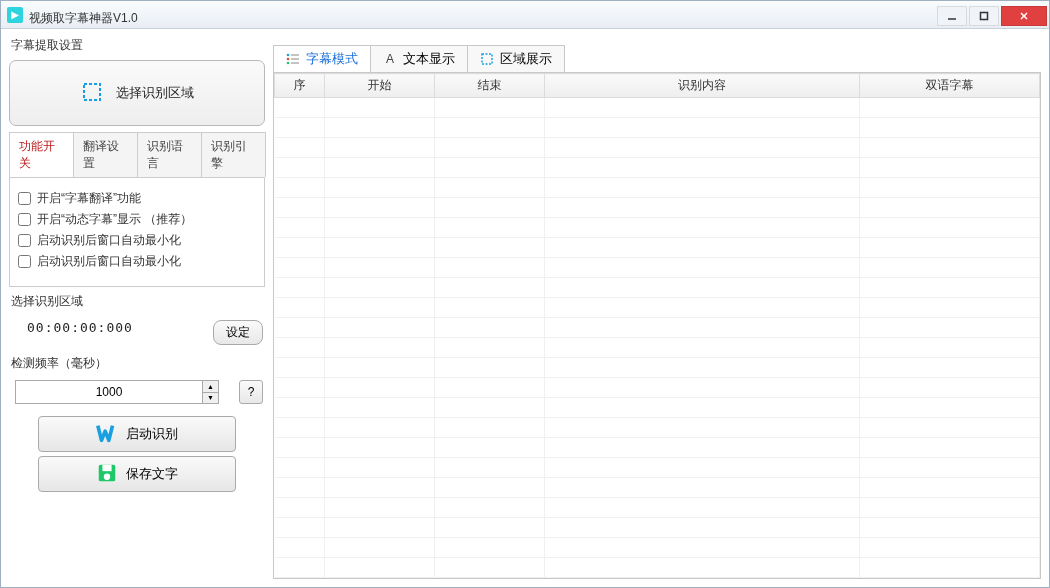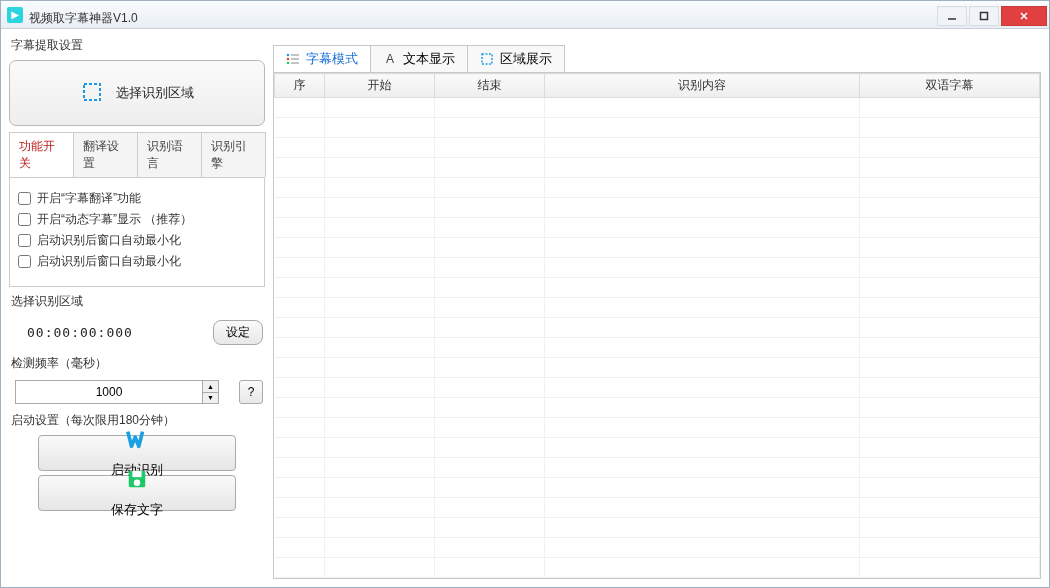--- a/index.html
+++ b/index.html
@@ -27,33 +27,33 @@
     .select-region-btn .ricon svg { width: 24px; height: 24px; }
     .select-region-btn .rtext { font-size: 13px; color: #222; }
     
     .tabs-sm { display: flex; border-bottom: 1px solid #ccc; font-size: 12px; }
     .tab-sm { padding: 5px 9px; border: 1px solid #ccc; border-bottom: none; margin-right: -1px; background: #f4f4f4; cursor: pointer; color: #444; }
     .tab-sm.active { background: #fff; color: #b91c1c; }
     .tab-sm-content { border: 1px solid #ccc; border-top: none; padding: 8px 8px 12px 8px; }
     .chk-row { display: flex; align-items: center; font-size: 12px; color: #333; margin: 4px 0; cursor: pointer; }
     .chk-row input { margin-right: 6px; }
     
-    .time-row { display: flex; align-items: center; gap: 10px; padding: 4px 2px 4px 18px; }
+    .time-row { display: flex; gap: 10px; padding: 4px 2px 4px 18px; }
     .time-text { font-size: 13px; letter-spacing: 1px; color: #222; font-family: monospace; }
     .small-btn { padding: 3px 12px; background: linear-gradient(#fafafa, #e8e8e8); border: 1px solid #aaa; border-radius: 8px; font-size: 12px; cursor: pointer; }
     
     .freq-row { display: flex; align-items: center; gap: 20px; padding: 2px 2px 2px 6px; }
     .spinner { flex: 1; height: 24px; border: 1px solid #aaa; display: flex; }
     .spinner input { flex:1; border: none; text-align: center; font-size: 12px; outline: none; }
     .spinner-btns { width: 16px; display: flex; flex-direction: column; border-left: 1px solid #aaa; }
     .spinner-btns div { flex:1; display:flex; align-items:center; justify-content:center; font-size:7px; cursor:pointer; background:#f0f0f0; }
     .spinner-btns div:first-child { border-bottom:1px solid #aaa; }
     .qbtn { width: 24px; height:24px; border:1px solid #aaa; background: linear-gradient(#fafafa,#e8e8e8); border-radius:3px; font-size:12px; cursor:pointer; }
     
-    .big-btn { width: 198px; height: 36px; margin: 4px auto 0 auto; background: linear-gradient(#fafafa,#e6e6e6); border:1px solid #aaa; border-radius:4px; display:flex; align-items:center; justify-content:center; gap:8px; cursor:pointer; font-size:13px;flex-direction:column; }
+    .big-btn { width: 198px; height: 36px; margin: 4px auto 0 auto; background: linear-gradient(#fafafa,#e6e6e6); border:1px solid #aaa; border-radius:4px; display:flex; align-items:center; justify-content:center; gap:8px; cursor:pointer; font-size:13px; }
     .big-btn svg { width:22px; height:22px; }
     
     .right-panel { flex: 1; display: flex; flex-direction: column; }
     .main-tabs { display: flex; font-size: 13px; margin-top: 8px; }
     .main-tab { display:flex; align-items:center; gap:6px; padding: 4px 12px; border: 1px solid #c8c8c8; border-bottom:none; background:#f8f8f8; cursor:pointer; margin-right:-1px; }
     .main-tab.active { background:#fff; color:#1a6fd8; }
     .main-tab .micon svg { width:14px; height:14px; display:block; }
     
     .table-area { flex:1; border:1px solid #c8c8c8; background:#fff; overflow:auto; }
     table { width:100%; border-collapse: collapse; font-size:12px; }
@@ -150,21 +150,20 @@
             <div class="spinner-btns">
               <div>▲</div>
               <div>▼</div>
             </div>
           </div>
           <button class="qbtn">?</button>
         </div>
       </div>
 
       <div class="group">
-        <div class="group-title">启动设置（每次限用180分钟）</div>
         <button class="big-btn">
           <span><svg viewBox="0 0 24 24">
                 <path d="M2 4 L6 20 L10 10 L14 20 L18 4" fill="none" stroke="#1aa0e0" stroke-width="4" stroke-linejoin="round"></path>
               </svg></span>
           <span>启动识别</span>
         </button>
         <button class="big-btn">
           <span><svg viewBox="0 0 24 24">
                 <rect x="3" y="3" width="18" height="18" rx="2" fill="#1cc868"></rect>
                 <rect x="7" y="3" width="10" height="7" fill="#fff"></rect>

